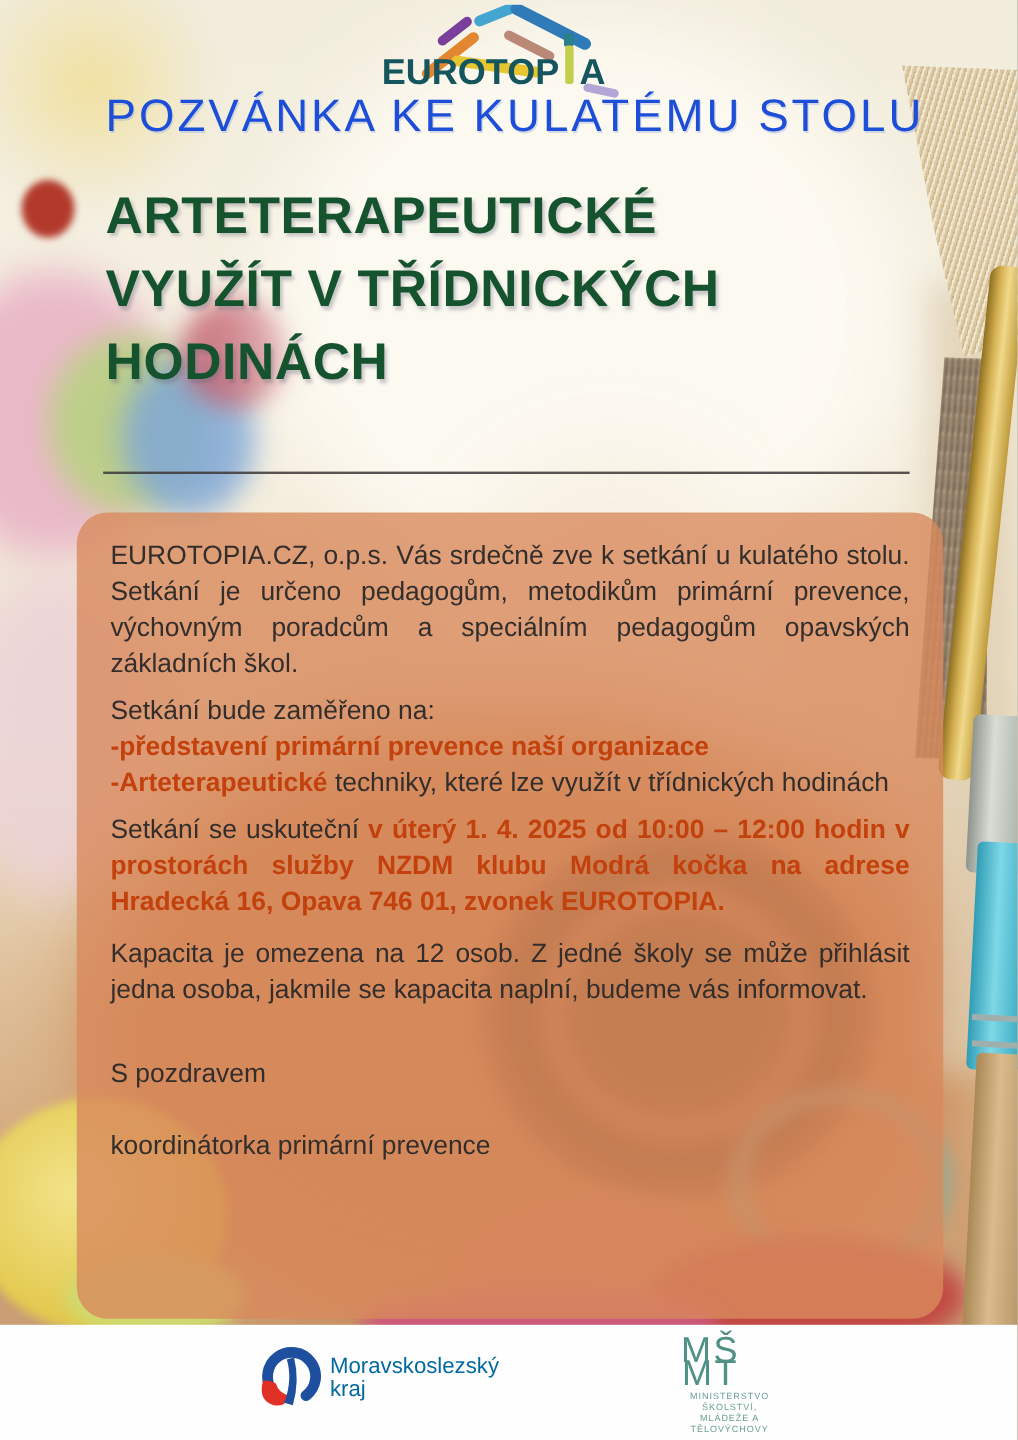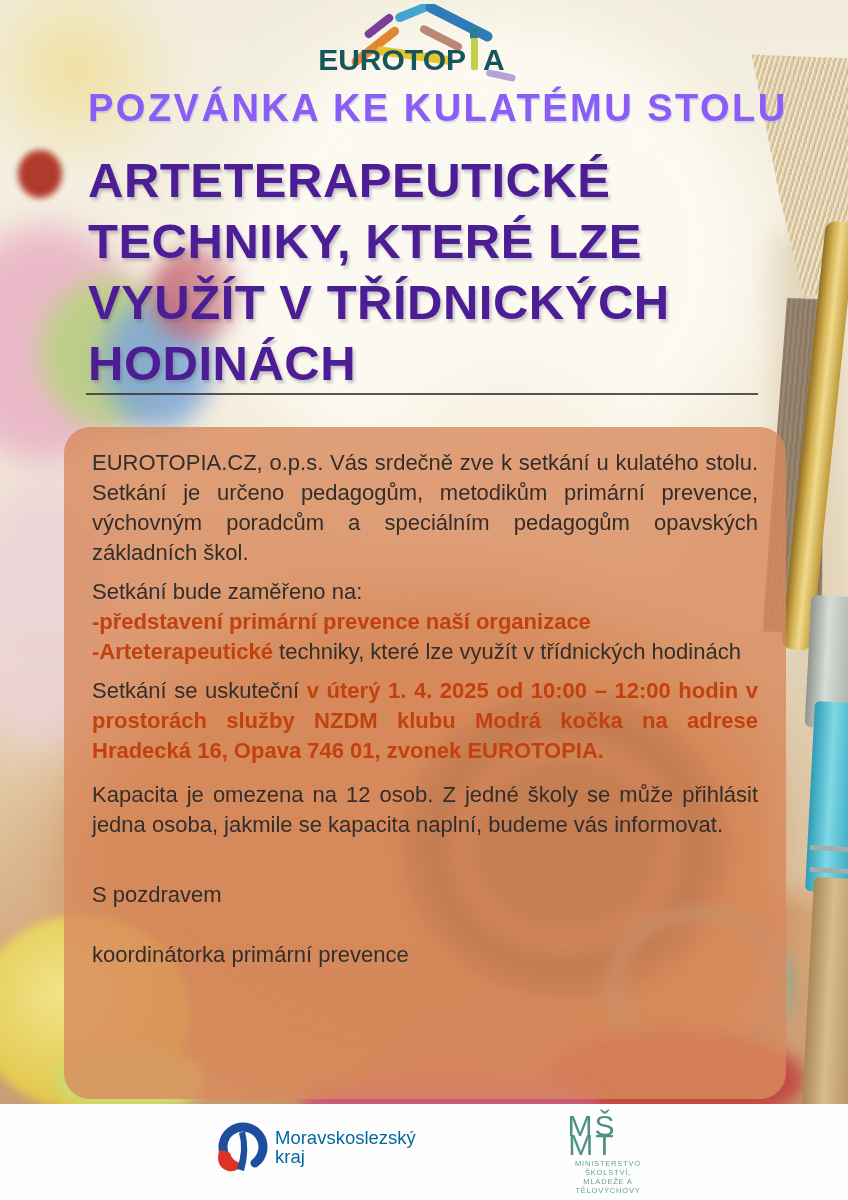--- a/index.html
+++ b/index.html
@@ -54,29 +54,28 @@
     background:linear-gradient(90deg,#8f948e,#d8ddd6 40%,#aab0a8); border-radius:6px; transform:rotate(3deg); }
   .brush-teal{ position:absolute; right:-6px; top:702px; width:44px; height:190px; z-index:3;
     background:linear-gradient(90deg,#2f9cb5,#7fd8e6 45%,#39aac2); border-radius:5px; transform:rotate(3deg); }
   .crimp{ position:absolute; right:-4px; width:42px; height:5px; background:#9fb0ac; z-index:4; transform:rotate(3deg); }
   .crimp1{ top:846px; } .crimp2{ top:868px; }
   .brush-wood{ position:absolute; right:-6px; top:878px; width:46px; height:232px; z-index:3;
     background:linear-gradient(90deg,#a98855,#d9bb8d 45%,#b99868); border-radius:5px; transform:rotate(3deg); }
   
   .logo-wrap{ position:absolute; left:318px; top:4px; width:212px; height:80px; z-index:5; }
   .kicker{
-    position:absolute; left:88px; top:87px; z-index:5;
-    font-size:38px; letter-spacing:2.5px; color:#8b5cf6; white-space:nowrap;
+    position:absolute; left:88px; top:76px; z-index:5;
+    font-size:38px; letter-spacing:2.5px; color:#1d4ed8; white-space:nowrap;
     text-shadow:1px 2px 0 rgba(165,180,225,.45);
-    font-weight:bold;
   }
   .heading{ position:absolute; left:88px; top:150px; z-index:5; }
   .heading div{
-    font-size:49px; font-weight:700; line-height:61px; letter-spacing:.5px;
-    color:#4c1d95; text-shadow:2px 3px 3px rgba(100,100,120,.35); white-space:nowrap;
+    font-size:43px; font-weight:700; line-height:61px; letter-spacing:.5px;
+    color:#14532d; text-shadow:2px 3px 3px rgba(100,100,120,.35); white-space:nowrap;
   }
   .divider{ position:absolute; left:86px; top:393px; width:672px; height:2px; background:rgba(60,55,55,.85); z-index:5; }
   
   .panel{
     position:absolute; left:64px; top:427px; width:722px; height:672px; z-index:4;
     background:rgba(216,138,92,.8); border-radius:26px;
     padding:21px 28px 0 28px;
   }
   .panel p{
     font-size:22px; line-height:30px; color:#332e2c;
@@ -142,21 +141,20 @@
       <rect x="152" y="24" width="8" height="11" rx="2" fill="#2a7f8a"></rect>
       <rect x="153" y="34" width="7" height="32" rx="2" fill="#c3cf4a"></rect>
       <text x="148" y="66" text-anchor="end" font-family="Liberation Sans, sans-serif" font-size="30" font-weight="bold" fill="#15555e">EUROTOP</text>
       <text x="165" y="66" font-family="Liberation Sans, sans-serif" font-size="30" font-weight="bold" fill="#15555e">A</text>
     </svg>
   </div>
 
   <div class="kicker">POZVÁNKA KE KULATÉMU STOLU</div>
   <div class="heading">
     <div>ARTETERAPEUTICKÉ</div>
-    <div>TECHNIKY, KTERÉ LZE</div>
     <div>VYUŽÍT V TŘÍDNICKÝCH</div>
     <div>HODINÁCH</div>
   </div>
   <div class="divider"></div>
 
   <div class="panel">
     <p class="p-intro">EUROTOPIA.CZ, o.p.s. Vás srdečně zve k setkání u kulatého stolu. Setkání je určeno pedagogům, metodikům primární prevence, výchovným poradcům a speciálním pedagogům opavských základních škol.</p>
     <p class="p-focus"><span>Setkání bude zaměřeno na:</span><br>
       <b>-představení primární prevence naší organizace</b><br>
       <b>-Arteterapeutické</b><span> techniky, které lze využít v třídnických hodinách</span></p>

